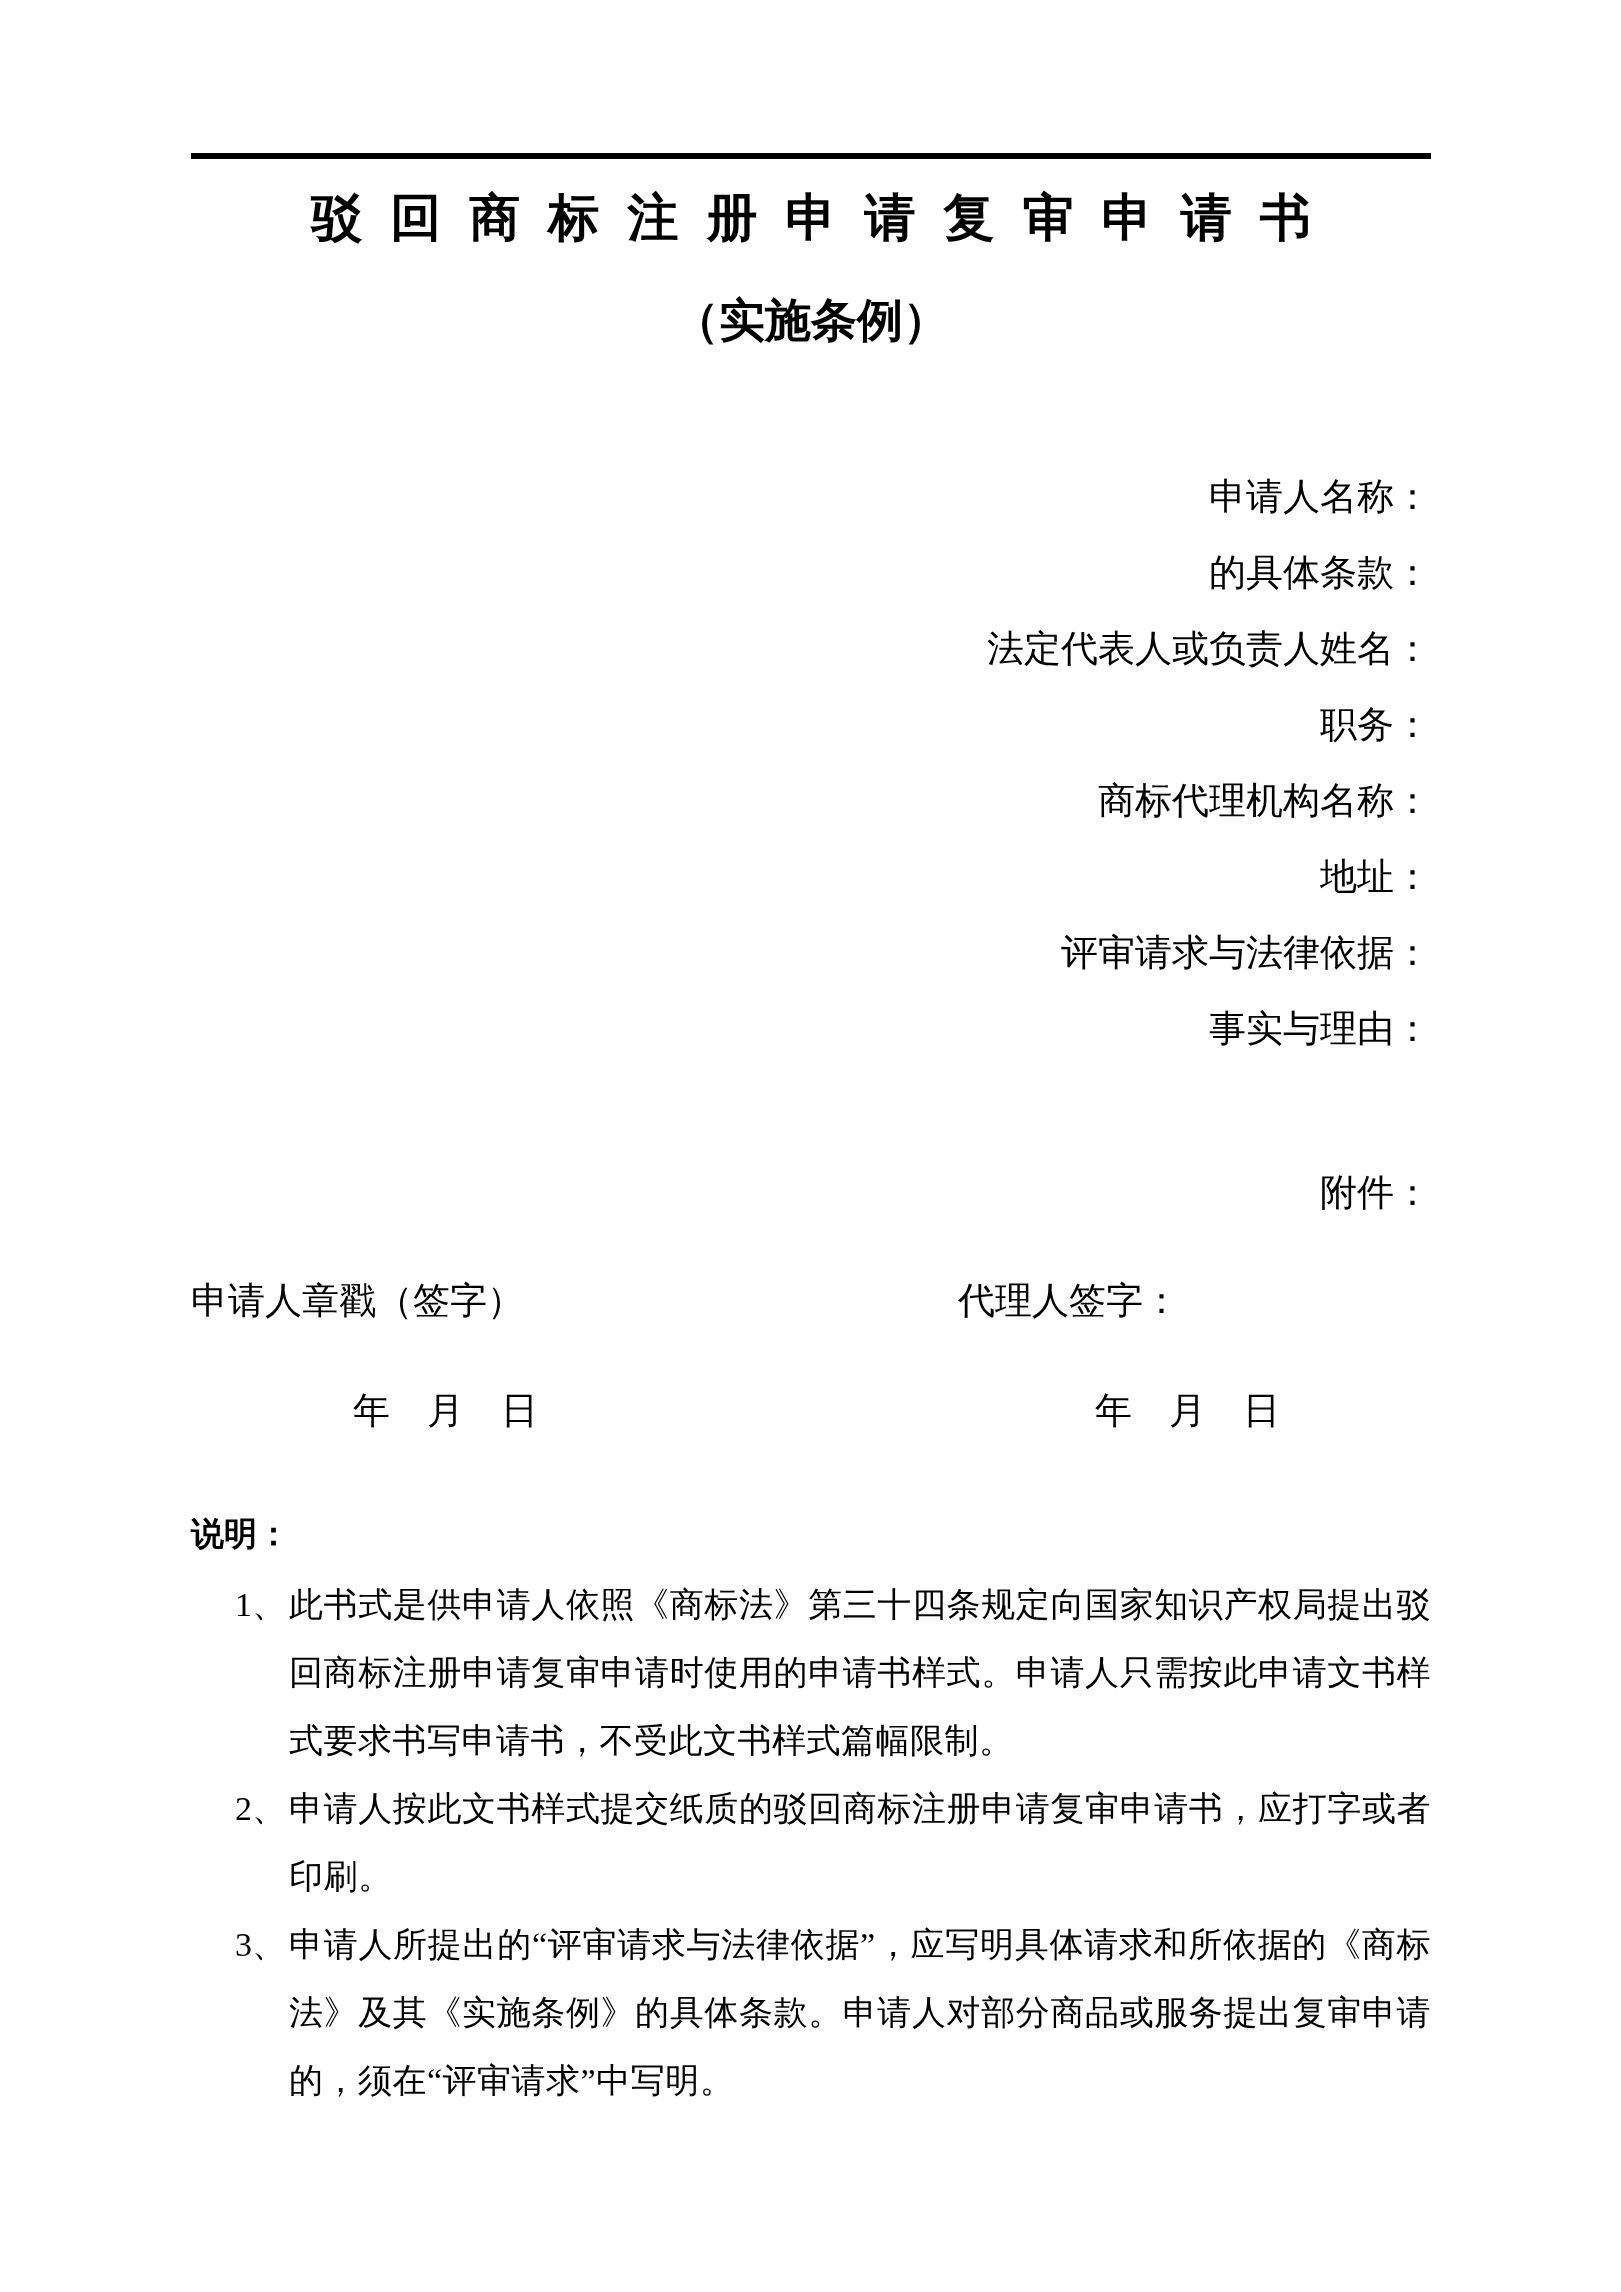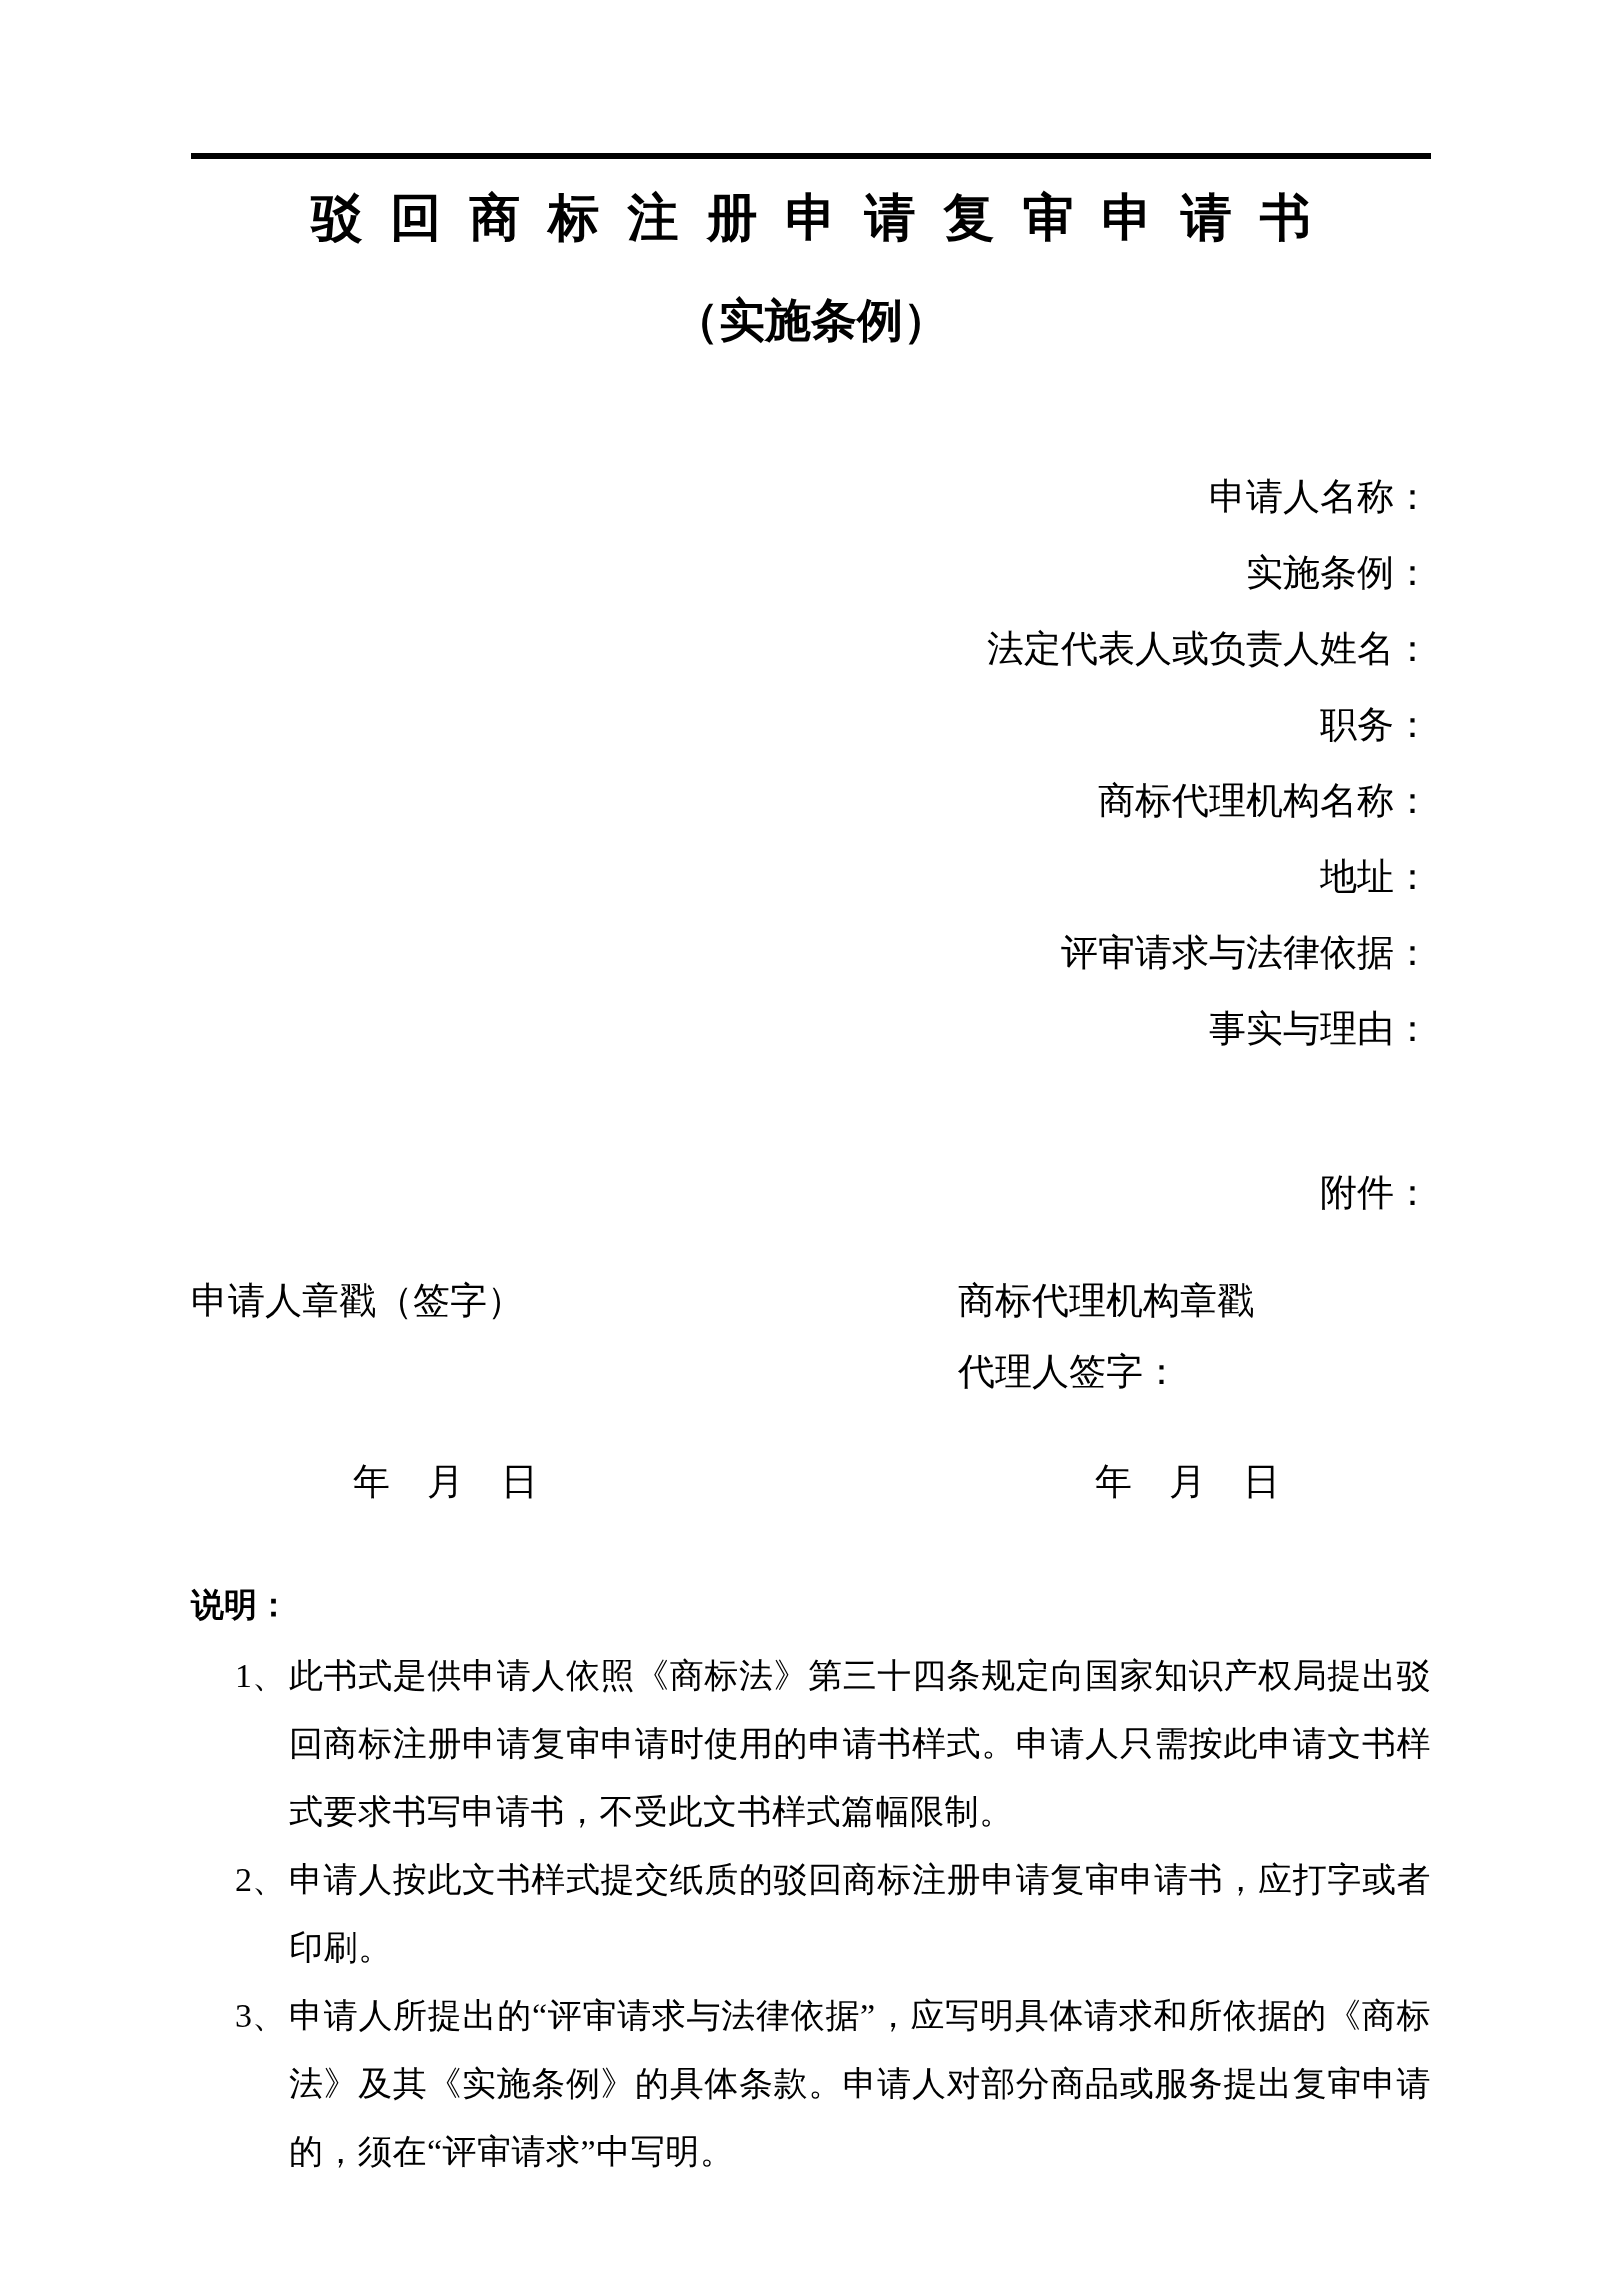--- a/index.html
+++ b/index.html
@@ -119,34 +119,33 @@
 <div class="page">
   <div class="content">
 
     <div class="rule"></div>
 
     <h1 class="title">驳回商标注册申请复审申请书</h1>
     <h2 class="subtitle">（实施条例）</h2>
 
     <div class="fields">
       <div class="field">申请人名称：</div>
-      <div class="field">实施条例：</div>
+      <div class="field">的具体条款：</div>
       <div class="field">法定代表人或负责人姓名：</div>
       <div class="field">职务：</div>
       <div class="field">商标代理机构名称：</div>
       <div class="field">地址：</div>
       <div class="field">评审请求与法律依据：</div>
       <div class="field">事实与理由：</div>
       <div class="field attachments">附件：</div>
     </div>
 
     <div class="sig-row">
       <div class="sig-left">申请人章戳（签字）</div>
       <div class="sig-right">
-        <div>商标代理机构章戳</div>
         <div>代理人签字：</div>
       </div>
     </div>
 
     <div class="date-row">
       <span class="date-left">年　月　日</span>
       <span class="date-right">年　月　日</span>
     </div>
 
     <div class="notes-heading">说明：</div>

